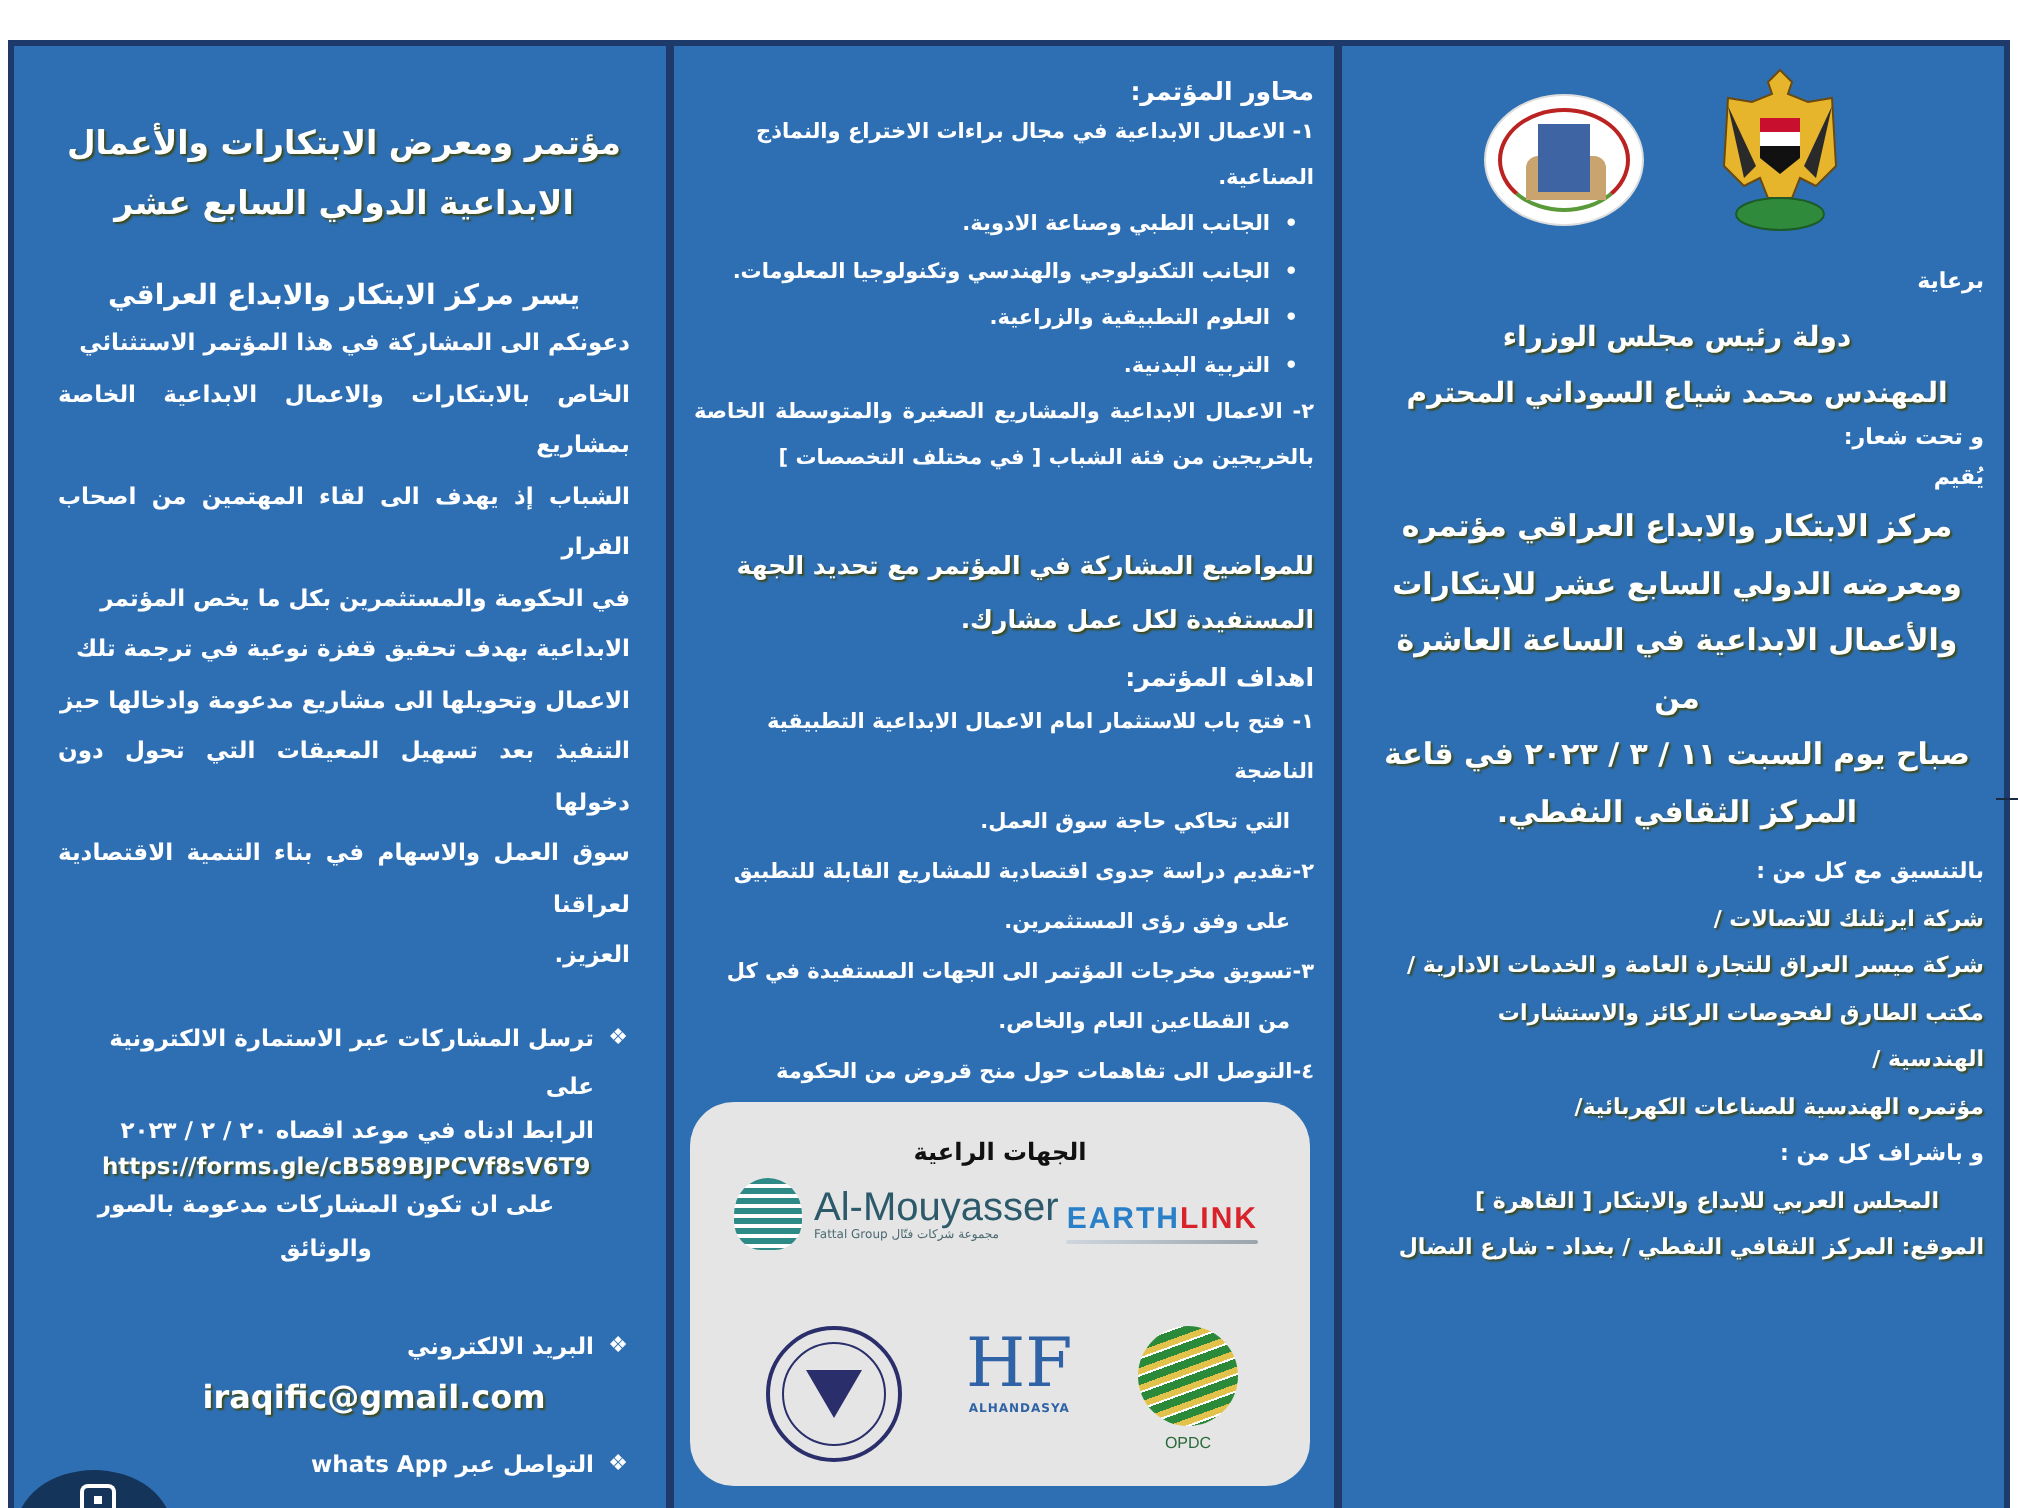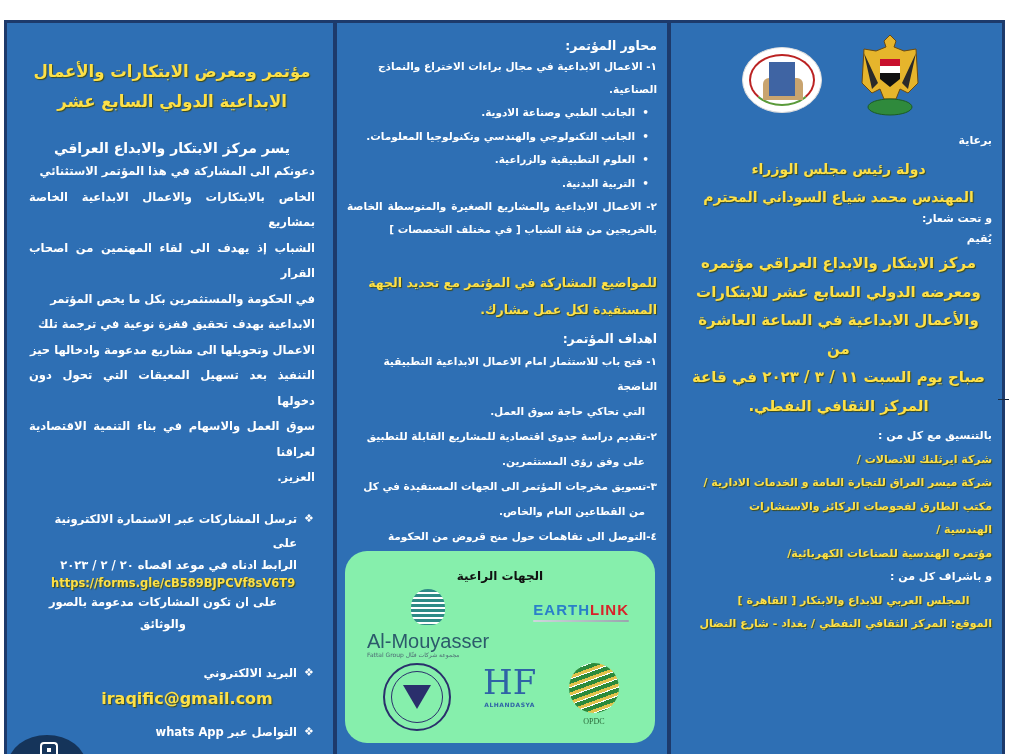--- a/index.html
+++ b/index.html
@@ -9,21 +9,21 @@
   .sheet {
     position: absolute; left: 4px; top: 20px; width: 1001px; height: 740px;
     background: #2e6fb4; border: 3px solid #1d3a6b;
     display: flex; direction: ltr;
   }
   .panel { position: relative; height: 100%; direction: rtl; color: #ffffff; }
   .panel.left { width: 330px; border-right: 4px solid #1d3a6b; padding: 0 18px 0 22px; }
   .panel.mid { width: 334px; border-right: 4px solid #1d3a6b; padding: 0 10px; }
   .panel.right { flex: 1; padding: 0 10px 0 14px; }
 
-  .yellow { color: #fde047; text-shadow: 1px 1px 1px #3d4a1a; }
+  .yellow { color: #ffffff; text-shadow: 1px 1px 1px #3d4a1a; }
 
   
   .l-title { text-align: center; font-size: 16.5px; font-weight: bold; line-height: 30px; margin-top: 34px; }
   .l-sub { text-align: center; font-size: 14px; font-weight: bold; margin-top: 20px; line-height: 22px; }
   .l-body { font-size: 11.5px; font-weight: bold; line-height: 25.5px; text-align: justify; text-align-last: right; }
   .bullet { display: flex; align-items: flex-start; gap: 6px; font-size: 11.5px; font-weight: bold; margin-top: 16px; line-height: 24px; }
   .bullet .dot { font-size: 11px; width: 12px; text-align: center; flex: 0 0 auto; }
   .indent { padding-right: 18px; }
   .link { direction: ltr; text-align: left; font-family: "DejaVu Sans", sans-serif; font-size: 11.5px; font-weight: bold; padding-left: 22px; line-height: 16px; }
   .after-link { font-size: 11.5px; font-weight: bold; line-height: 22px; padding-right: 18px; text-align: center; }
@@ -46,42 +46,42 @@
   .m-list { list-style: none; padding-right: 22px; }
   .m-list li { font-size: 10.5px; font-weight: bold; line-height: 23.5px; position: relative; }
   .m-list li::before { content: "•"; position: absolute; right: -14px; }
   .m-note { font-size: 12.5px; font-weight: bold; line-height: 27px; margin-top: 28px; text-align: justify; text-align-last: right; }
   .m-goal-head { font-size: 12.5px; font-weight: bold; margin-top: 6px; line-height: 20px; }
   .m-goal { font-size: 10.5px; font-weight: bold; line-height: 25px; }
   .m-goal .cont { padding-right: 12px; }
 
   .sponsors {
     position: absolute; left: 8px; right: 12px; top: 528px; height: 192px;
-    background: #86efac; border-radius: 22px; color: #1a1a1a; direction: rtl;
+    background: #e5e5e5; border-radius: 22px; color: #1a1a1a; direction: rtl;
   }
   .sp-title { text-align: center; font-size: 12px; font-weight: bold; margin-top: 18px; color: #111; }
   .logo { position: absolute; direction: ltr; }
-  .mouyasser { left: 22px; top: 38px; display: flex; align-items: center; gap: 6px; flex-direction: column; }
+  .mouyasser { left: 22px; top: 38px; display: flex; align-items: center; gap: 6px; }
   .mouyasser .fan { width: 34px; height: 36px; border-radius: 50% 50% 40% 40%;
     background: repeating-linear-gradient(180deg, #2e8a86 0 3px, #ffffff 3px 5px); }
   .mouyasser .name { font-family: "Liberation Sans", sans-serif; font-size: 20px; color: #2c5a6b; line-height: 20px; }
   .mouyasser .sub { font-size: 6px; color: #4d6a73; }
   .earthlink { right: 26px; top: 50px; font-family: "Liberation Sans", sans-serif; font-weight: bold; font-size: 15px; letter-spacing: 1px; }
   .earthlink .a { color: #2a7fc9; } .earthlink .b { color: #d8232a; }
   .earthlink .swoosh { height: 2px; background: linear-gradient(90deg, #cfd6dd, #9aa4ad); margin-top: 2px; border-radius: 2px; }
   .v-logo { left: 38px; top: 112px; width: 68px; height: 68px; border-radius: 50%; border: 2px solid #2a2f6c; display: flex; align-items: center; justify-content: center; }
   .v-logo .inner { width: 52px; height: 52px; border-radius: 50%; border: 1px solid #2a2f6c; display: flex; align-items: center; justify-content: center; }
   .v-logo .v { width: 0; height: 0; border-left: 14px solid transparent; border-right: 14px solid transparent; border-top: 24px solid #2a2f6c; }
   .hf { left: 138px; top: 112px; text-align: center; }
   .hf .mark { font-family: "DejaVu Serif", serif; font-size: 34px; color: #2f63a6; line-height: 38px; }
   .hf .txt { font-size: 6px; font-weight: bold; color: #2f63a6; letter-spacing: 0.5px; }
   .opdc { left: 224px; top: 112px; text-align: center; }
   .opdc .globe { width: 50px; height: 50px; border-radius: 50%;
     background: repeating-linear-gradient(160deg, #2b8a3a 0 4px, #e2c24a 4px 7px, #ffffff 7px 8px); }
-  .opdc .txt { font-family: Liberation Serif, serif; font-size: 8px; color: #2b6a3a; margin-top: 4px; }
+  .opdc .txt { font-family: Liberation Sans, sans-serif; font-size: 8px; color: #2b6a3a; margin-top: 4px; }
 
   
   .emblems { position: relative; height: 110px; }
   .eagle { position: absolute; right: 72px; top: 10px; width: 60px; height: 84px; }
   .seal { position: absolute; right: 170px; top: 24px; width: 80px; height: 66px; border-radius: 50%; background: #ffffff; border: 1px solid #ddd; overflow: hidden; }
   .seal .bld { position: absolute; left: 26px; top: 14px; width: 26px; height: 34px; background: #3f64a3; }
   .seal .sand { position: absolute; left: 20px; top: 30px; width: 40px; height: 22px; background: #c9a46f; border-radius: 6px 6px 0 0; }
   .seal .ring { position: absolute; inset: 6px; border-radius: 50%; border: 2px solid #b22; border-bottom-color: #5a9a3a; }
   .r-label { font-size: 11px; font-weight: bold; line-height: 16px; margin-top: 0; }
   .r-big { text-align: center; font-size: 14px; font-weight: bold; line-height: 28px; }

